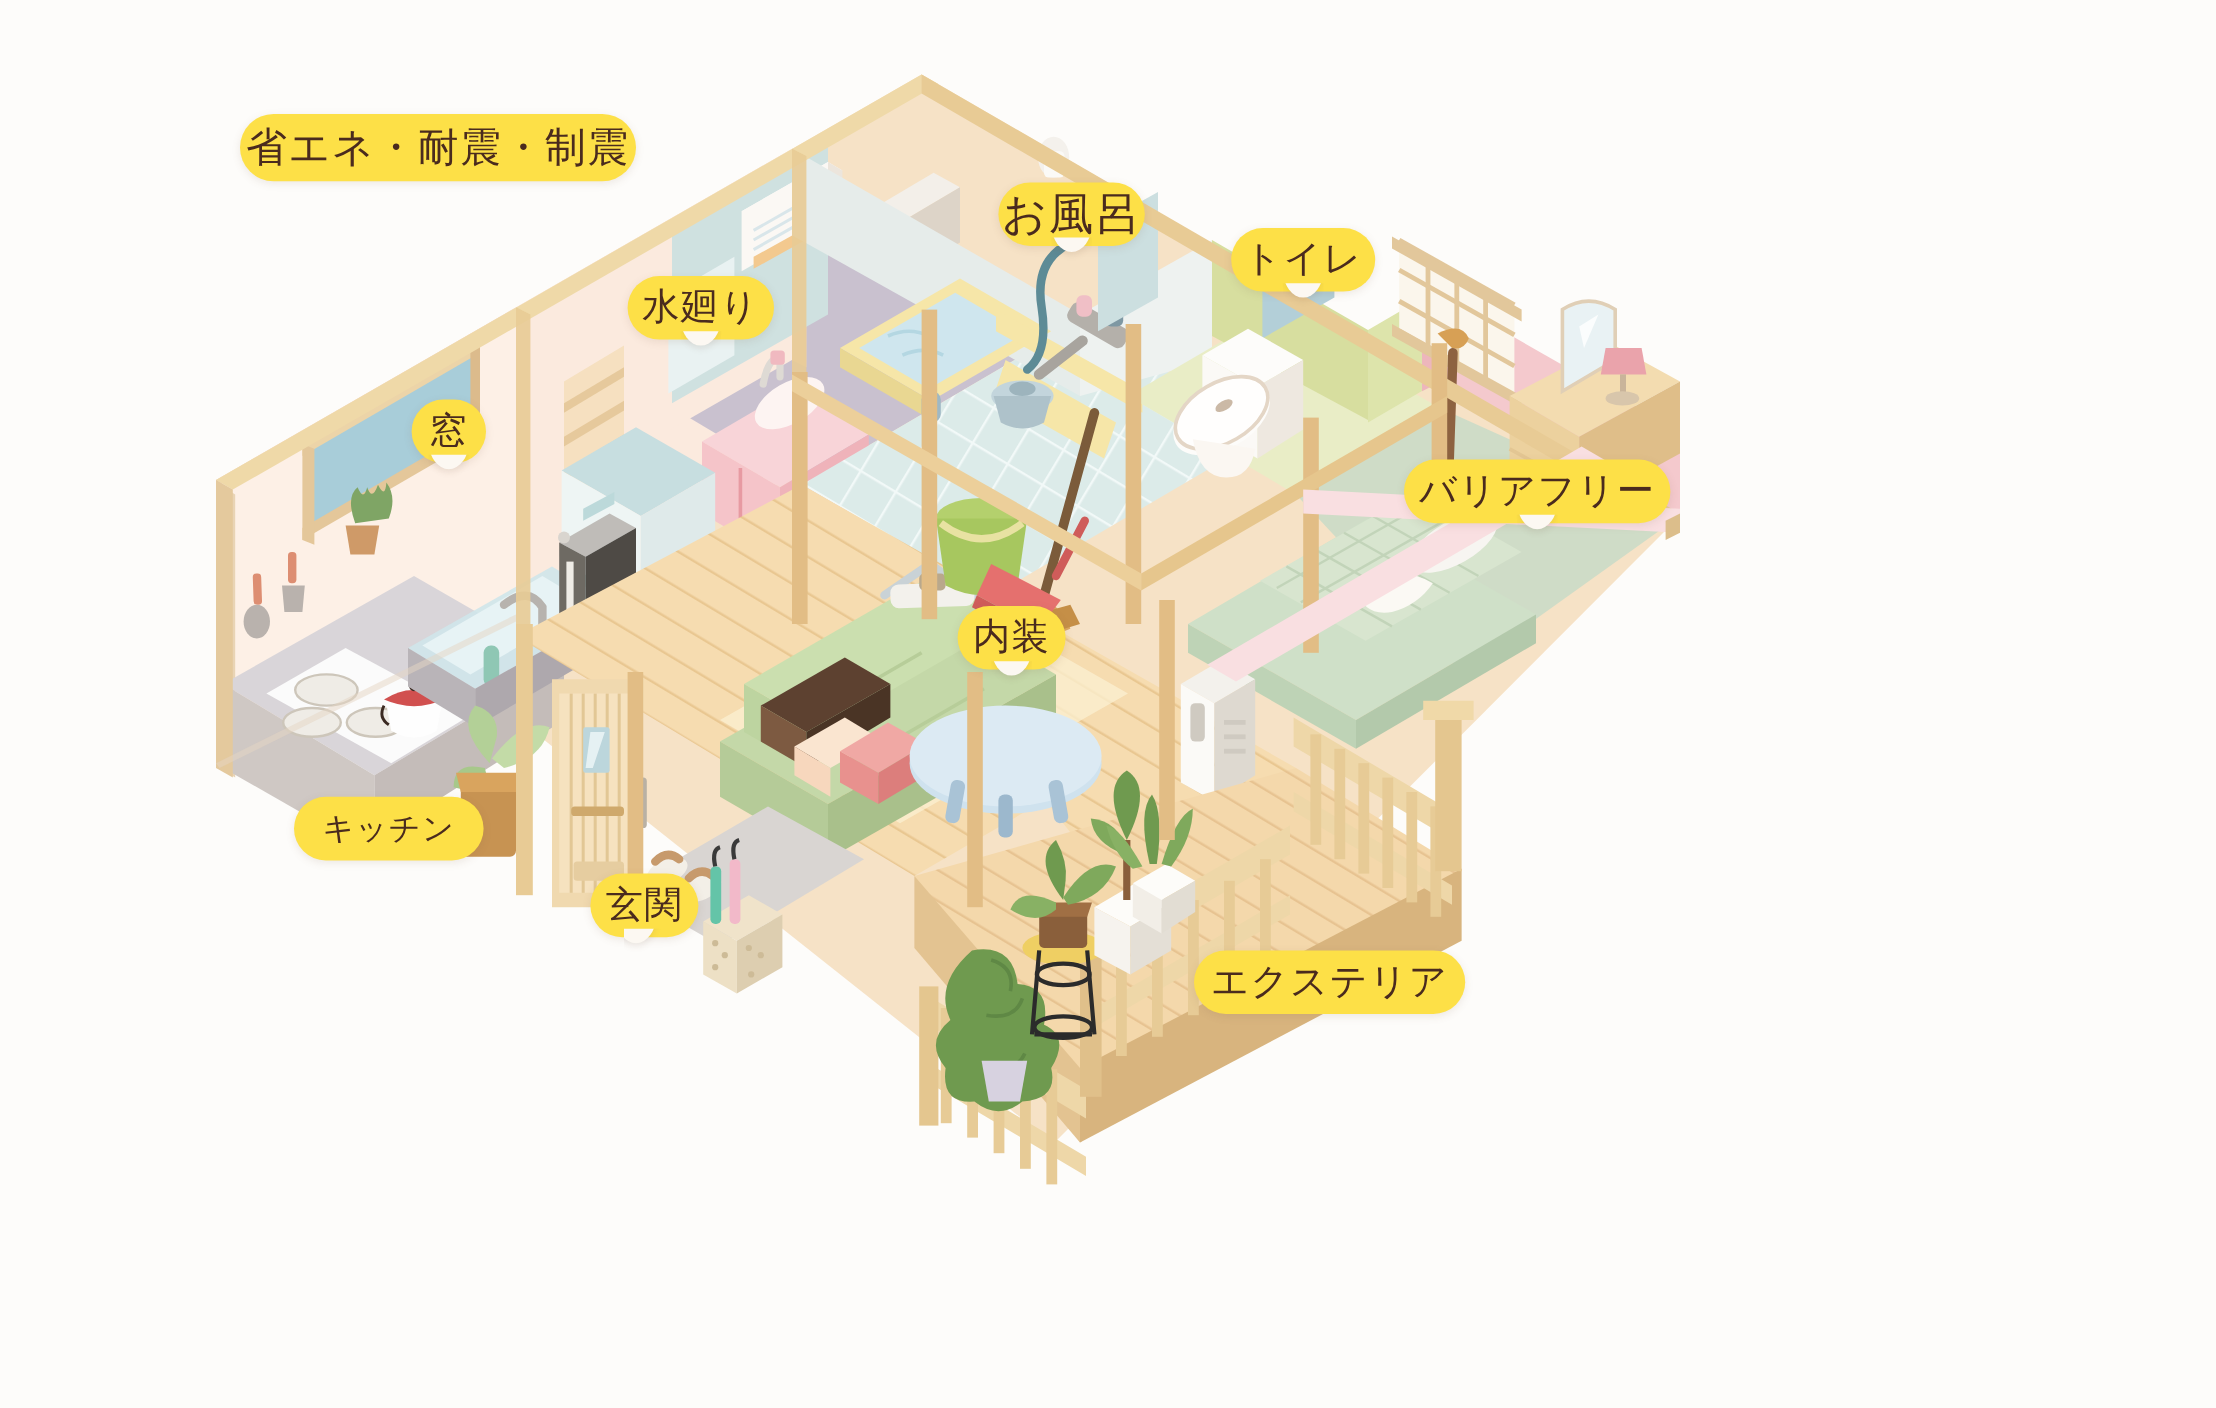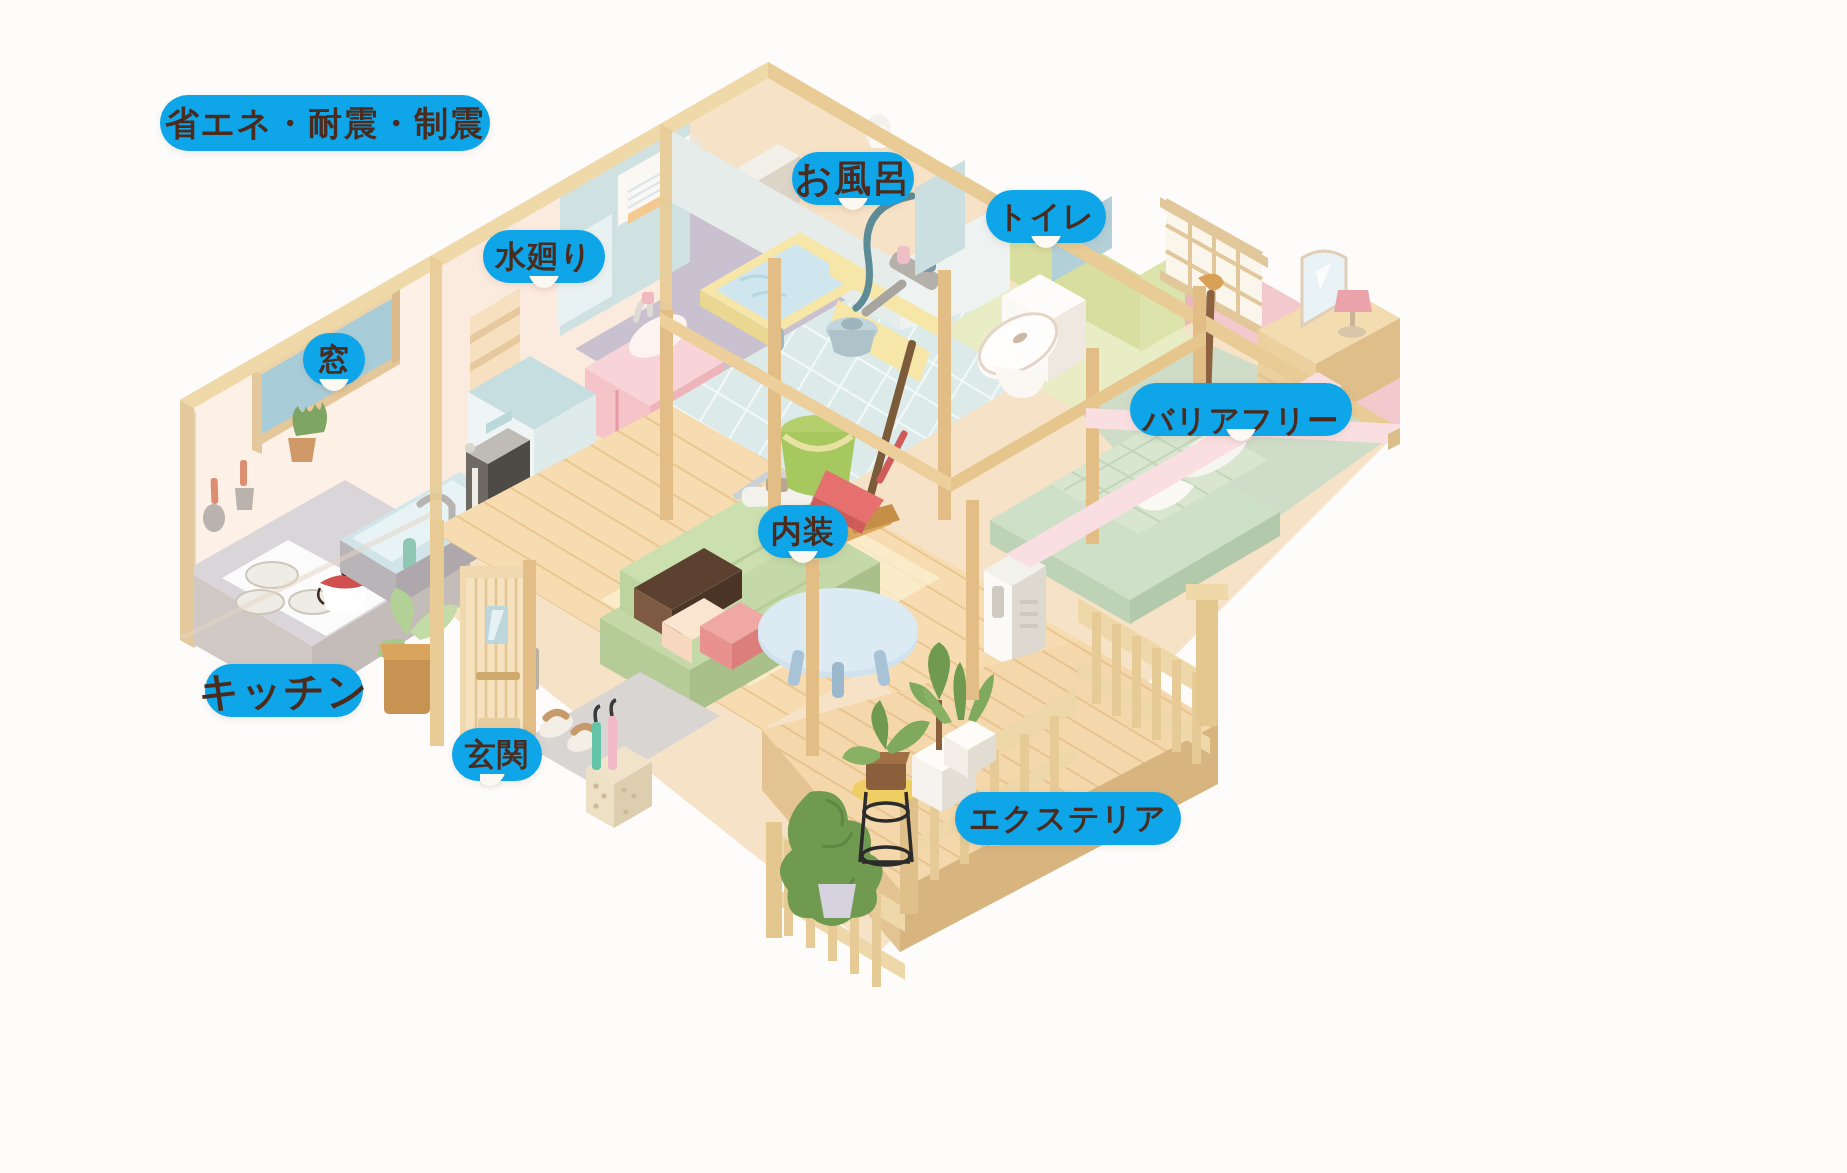--- a/index.html
+++ b/index.html
@@ -27,31 +27,32 @@
     width: 1847px;
     height: 1173px;
   }
 
   
   .pill {
     position: absolute;
     display: flex;
     align-items: center;
     justify-content: center;
-    background: #0ea5e9;
+    background: #fde047;
     color: #4a2b1e;
     border-radius: 999px;
     box-shadow: 0 2px 7px rgba(120, 90, 70, 0.13);
     font-family: "DejaVu Sans", "Liberation Sans", sans-serif;
-    font-weight: 700;
+    font-weight: 400;
     white-space: nowrap;
     letter-spacing: 0.04em;
     z-index: 40;
     line-height: 1;
     box-sizing: border-box;
+    margin-left: 40px;
   }
   
   .pill .tail {
     position: absolute;
     bottom: -13px;
     left: 50%;
     transform: translateX(-50%);
     width: 34px;
     height: 20px;
     overflow: hidden;
@@ -633,31 +634,31 @@
   <div class="pill" style="left:986px; top:190px; width:120px; height:53px; font-size:31px;">
     <span class="pill-label">トイレ</span>
     <span class="tail"></span>
   </div>
 
   <div class="pill" style="left:303px; top:333px; width:62px; height:53px; font-size:31px;">
     <span class="pill-label">窓</span>
     <span class="tail"></span>
   </div>
 
-  <div class="pill" style="left:1130px; top:383px; width:222px; height:53px; font-size:31px;align-items:flex-end;">
+  <div class="pill" style="left:1130px; top:383px; width:222px; height:53px; font-size:31px;">
     <span class="pill-label">バリアフリー</span>
     <span class="tail"></span>
   </div>
 
   <div class="pill" style="left:758px; top:505px; width:90px; height:53px; font-size:31px;text-align:right;">
     <span class="pill-label">内装</span>
     <span class="tail"></span>
   </div>
 
-  <div class="pill notail" style="left:205px; top:664px; width:158px; height:53px; font-size:40px;">
+  <div class="pill notail" style="left:205px; top:664px; width:158px; height:53px; font-size:26px;">
     <span class="pill-label">キッチン</span>
 
   </div>
 
   <div class="pill" style="left:452px; top:728px; width:90px; height:53px; font-size:31px;">
     <span class="pill-label">玄関</span>
     <span class="tail left"></span>
   </div>
 
   <div class="pill notail" style="left:955px; top:792px; width:226px; height:53px; font-size:31px;">

